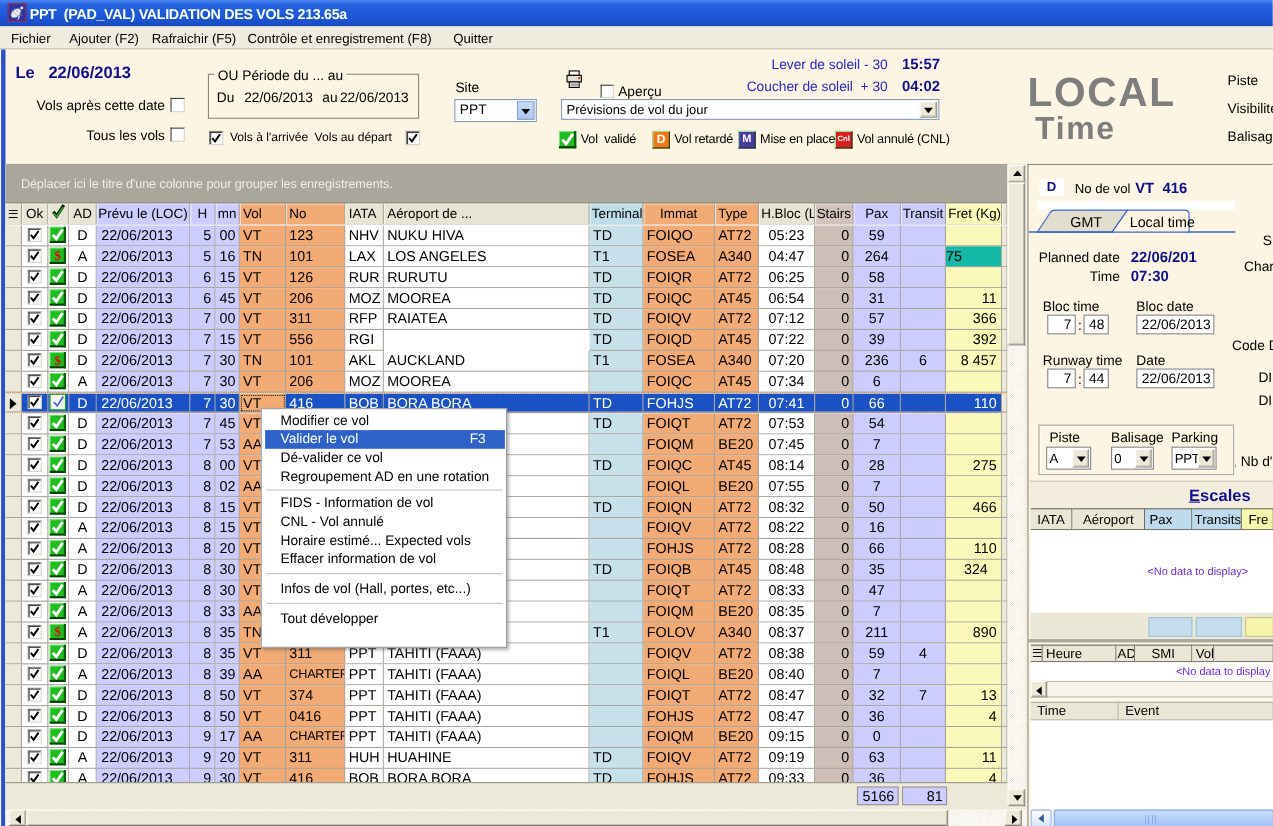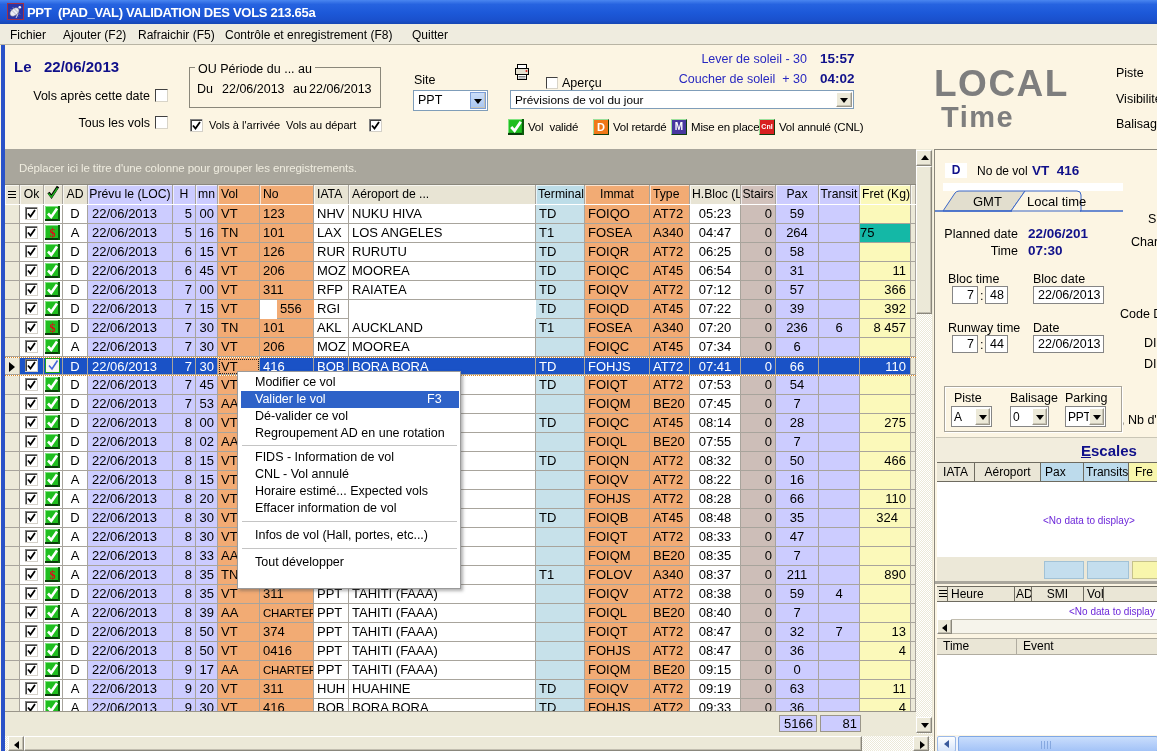--- a/index.html
+++ b/index.html
@@ -447,21 +447,21 @@
               <rect x="0" y="13" width="15" height="2" fill="#0A3D0A"></rect>
               <rect x="13" y="0" width="2" height="15" fill="#0A5D0A"></rect>
               <path d="M3 7.5 L6.2 11 L12 2.5" stroke="#FFFFFF" stroke-width="2.6" fill="none"></path>
             </svg></span>
         </div>
         <div class="c" style="left:58px;width:25px;background:#FFFFFF;text-align:center;">D</div>
         <div class="c" style="left:83px;width:85px;background:#CCCCFF;text-align:left;padding-left:4px;">22/06/2013</div>
         <div class="c" style="left:168px;width:23px;background:#CCCCFF;text-align:right;padding-right:3px;">7</div>
         <div class="c" style="left:191px;width:22px;background:#CCCCFF;text-align:right;padding-right:3px;">15</div>
         <div class="c" style="left:213px;width:42px;background:#F2AB74;text-align:left;padding-left:3px;">VT</div>
-        <div class="c" style="left:255px;width:54px;background:#F2AB74;text-align:left;padding-left:3px;margin-left:17px;">556</div>
+        <div class="c" style="left:255px;width:54px;background:#F2AB74;text-align:left;padding-left:3px;">556</div>
         <div class="c" style="left:309px;width:35px;background:#FFFFFF;text-align:left;padding-left:3px;">RGI</div>
         <div class="c" style="left:531px;width:49px;background:#C7E1EA;text-align:left;padding-left:3px;">TD</div>
         <div class="c" style="left:580px;width:65px;background:#F2AB74;text-align:left;padding-left:3px;">FOIQD</div>
         <div class="c" style="left:645px;width:40px;background:#F2AB74;text-align:left;padding-left:3px;">AT45</div>
         <div class="c" style="left:685px;width:51px;background:#FFFFFF;text-align:center;">07:22</div>
         <div class="c" style="left:736px;width:35px;background:#CDBEB8;text-align:right;padding-right:3px;">0</div>
         <div class="c" style="left:771px;width:43px;background:#CCCCFF;text-align:center;">39</div>
         <div class="c" style="left:814px;width:41px;background:#CCCCFF;text-align:center;"></div>
         <div class="c" style="left:855px;width:51px;background:#FBF9BA;text-align:right;padding-right:4px;">392</div>
         <div class="c" style="left:906px;width:5px;background:#ECE9D8;text-align:center;"></div>

